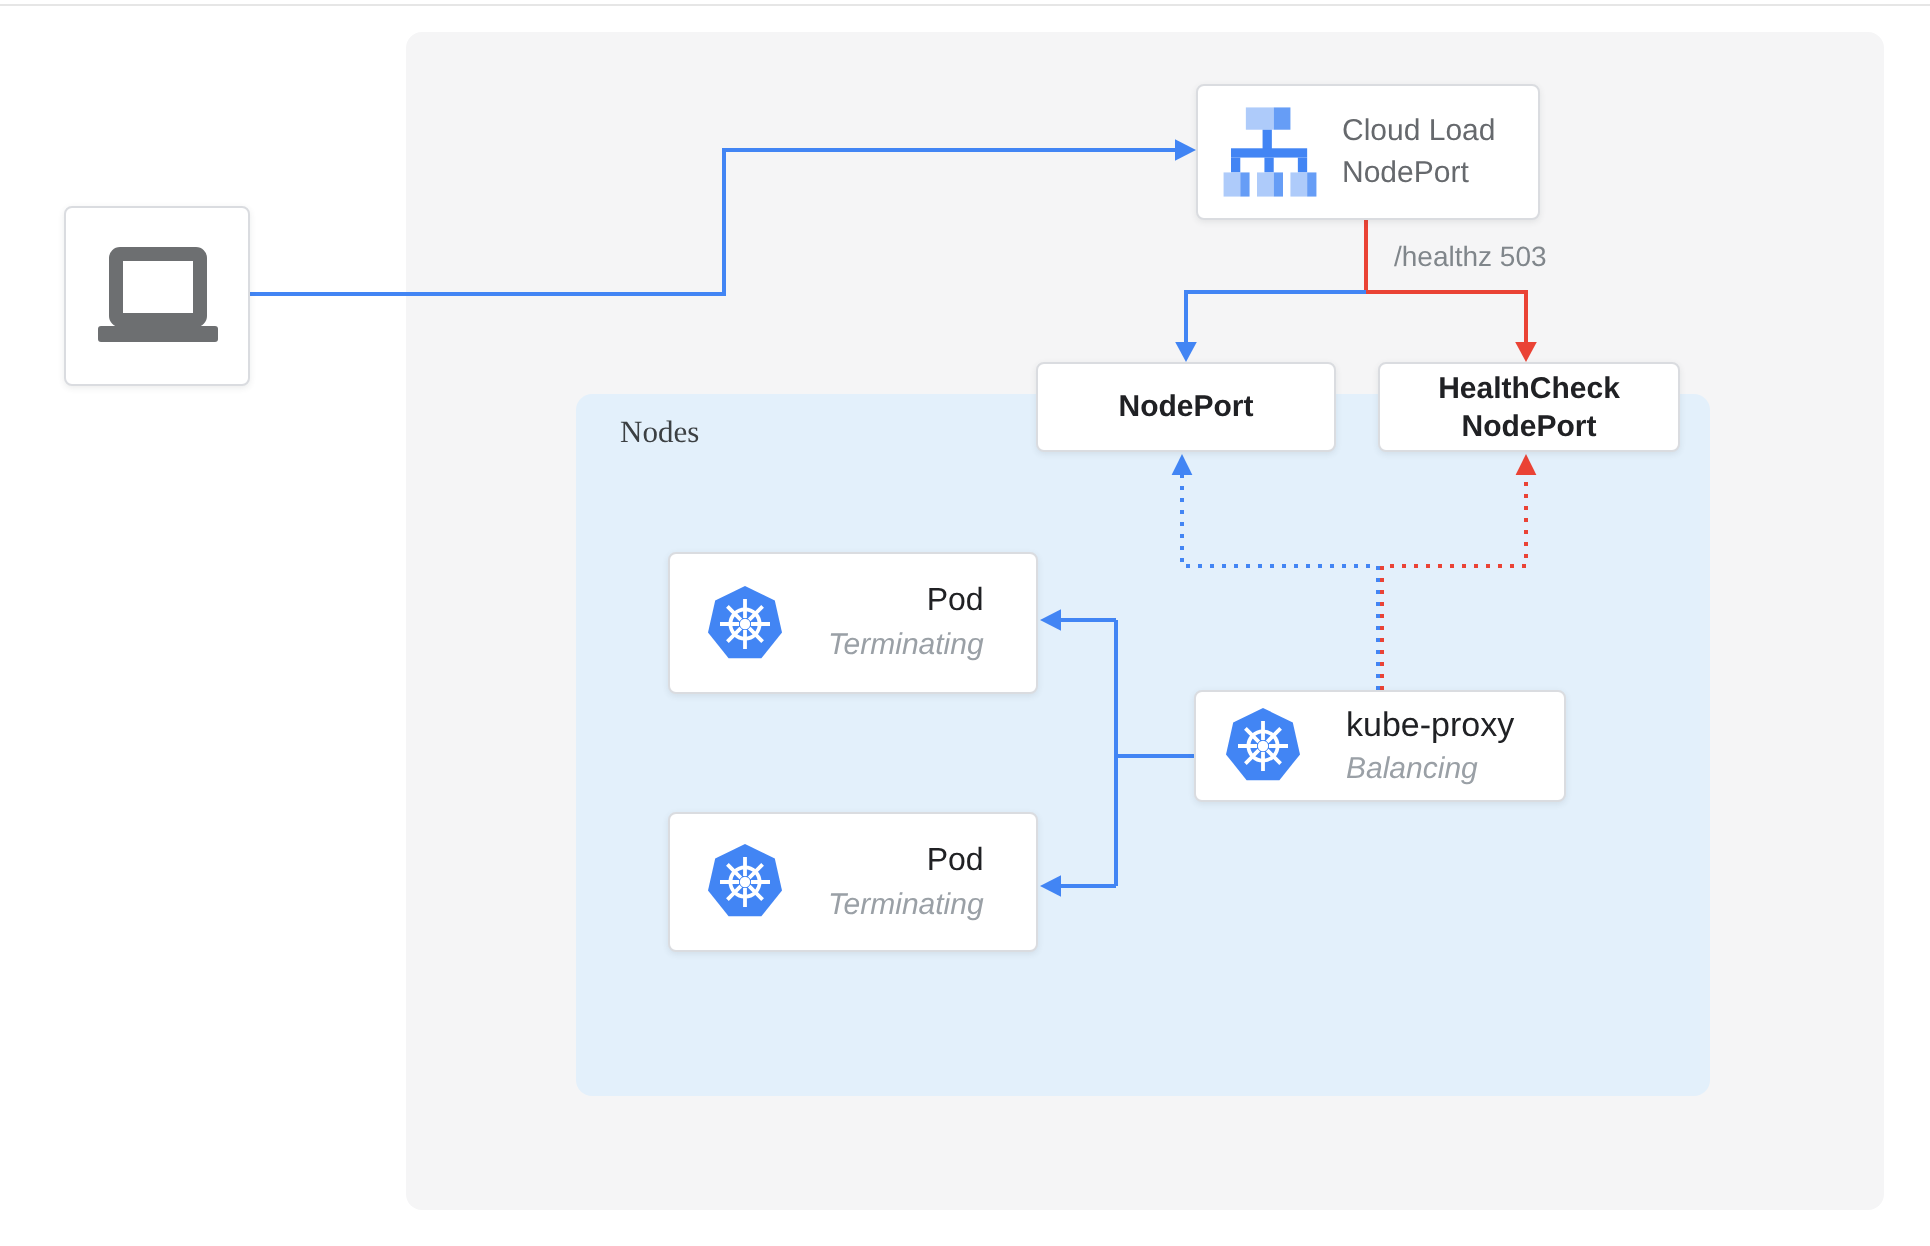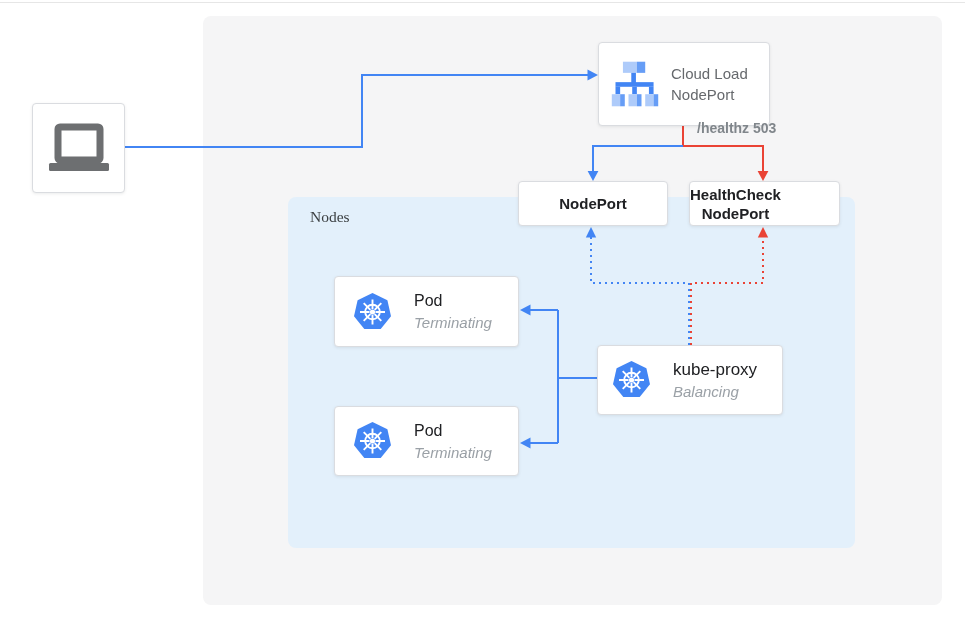--- a/index.html
+++ b/index.html
@@ -24,34 +24,34 @@
   .wire-red{stroke:#ea4335;stroke-width:2;fill:none;}
   .wire-dotted{stroke-dasharray:2 4;stroke-linecap:butt;}
   .head-blue{fill:#4285f4;stroke:none;}
   .head-red{fill:#ea4335;stroke:none;}
   .box{
     position:absolute;background:#ffffff;border:1px solid #dadce0;border-radius:4px;
     box-shadow:0 1px 3px rgba(60,64,67,.10);box-sizing:border-box;
     display:flex;align-items:center;z-index:3;
   }
   .user-box{left:32px;top:103px;width:93px;height:90px;justify-content:center;}
-  .clb-box{left:598px;top:42px;width:172px;height:84px;padding-left:10px;}
+  .clb-box{left:598px;top:42px;width:172px;height:68px;padding-left:10px;}
   .clb-text{margin-left:10px;font-size:15px;line-height:21px;color:#66696d;}
   .nodeport-box{left:518px;top:181px;width:150px;height:45px;justify-content:center;}
-  .hc-box{left:689px;top:181px;width:151px;height:45px;text-align:center;}
+  .hc-box{left:689px;top:181px;width:151px;height:45px;justify-content:center;text-align:center;}
   .port-label{font-size:15px;font-weight:bold;color:#202124;line-height:19px;}
   .pod-box1{left:334px;top:276px;width:185px;height:71px;padding-left:17px;}
   .pod-box2{left:334px;top:406px;width:185px;height:70px;padding-left:17px;}
-  .kp-box{left:597px;top:345px;width:186px;height:70px;padding-left:13px;}
+  .kp-box{left:597px;top:345px;width:186px;height:56px;padding-left:13px;}
   .box-text{margin-left:21px;}
-  .box-title{font-size:16px;color:#202124;line-height:22px;display:block;}
+  .box-title{font-size:16px;color:#202124;line-height:22px;display:block;text-align:right;}
   .box-sub{font-size:15px;color:#9aa0a6;line-height:21px;display:block;font-style:italic;}
   .kp-box .box-title{font-size:17px;}
   .healthz-label{
-    position:absolute;left:697px;top:120px;font-size:14px;font-weight:bold;color:#80868b;z-index:3;
+    position:absolute;left:697px;top:120px;font-size:14px;font-weight:normal;color:#80868b;z-index:3;
   }
   .k8s-icon{display:block;}
 </style>
 </head>
 <body>
 
 <div class="stage">
   <div class="top-hairline"></div>
   <div class="content-panel"></div>
   <div class="nodes-panel"></div>

